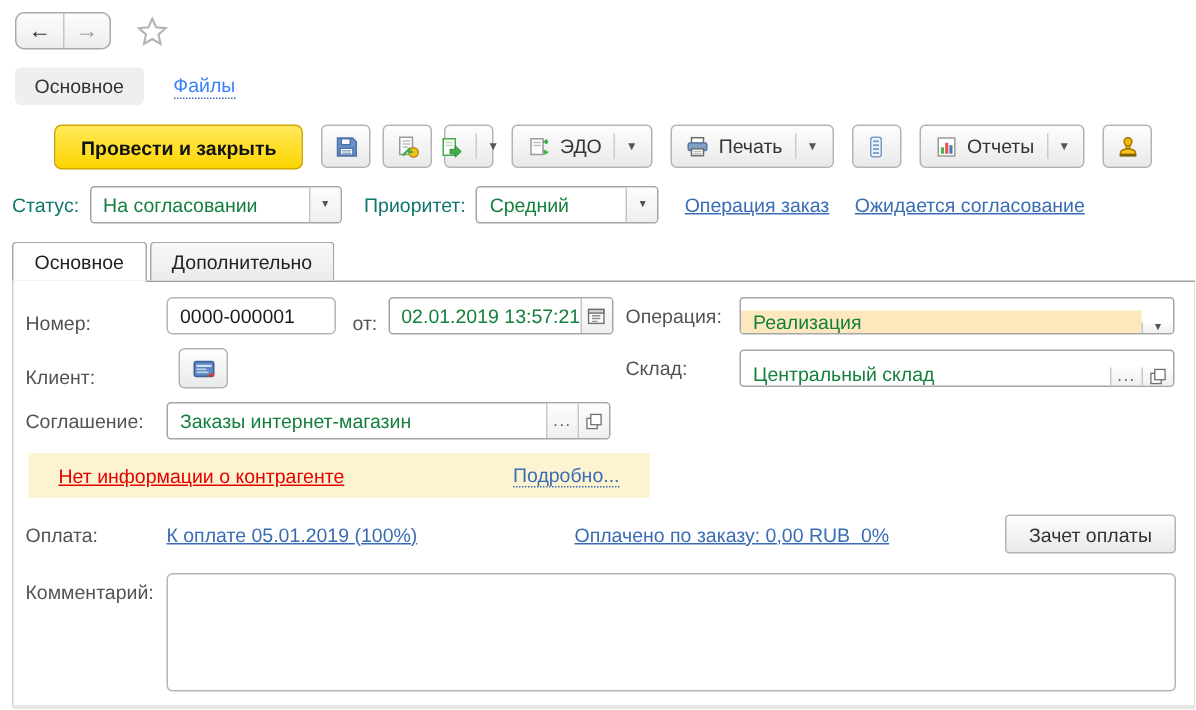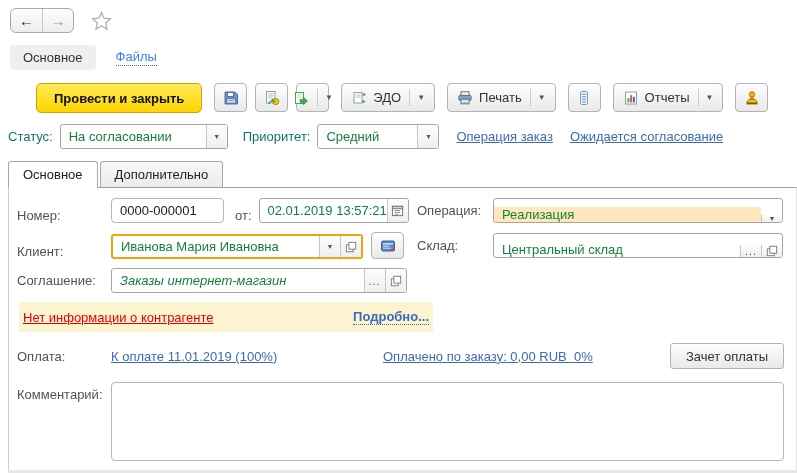--- a/index.html
+++ b/index.html
@@ -55,26 +55,26 @@
   .rlabel { width:76px; flex:none; color:#535353; }
   .grow { flex:1; margin-right:5px;align-items:flex-end; }
   .field { height:25px; border:1px solid #b5b5b5; border-radius:4px; background:#fff; display:flex; align-items:center; padding:0 8px; }
   .w112 { width:113px; }
   .datlbl { color:#535353; margin:0 7px 0 11px; }
   .w150 { width:150px; }
   .opval { background:#fce8bc; }
   .focusring { border:2px solid #eda612; }
   .w252 { width:252px; }
   .cardbtn { margin-left:8px; width:33px; height:27px; }
-  .w296 { width:296px;font-style:italic; }
-
-  
-  .banner { width:414px; background:#fcf4d1; display:flex; align-items:center; justify-content:space-between; padding:7px 4px; margin:2px 0 11px 2px; }
+  .w296 { width:296px; }
+
+  
+  .banner { width:414px; background:#fcf4d1; display:flex; align-items:center; justify-content:space-between; padding:7px 20px; margin:2px 0 11px 2px; }
   .redlink { color:#e60000; text-decoration:underline; cursor:pointer; }
-  .dotted { text-decoration:none; border-bottom:1px dotted #3a6cb5; color:#3a6cb5; cursor:pointer;font-weight:bold; }
+  .dotted { text-decoration:none; border-bottom:1px dotted #3a6cb5; color:#3a6cb5; cursor:pointer; }
 
   .offsetbtn { margin-left:auto; margin-right:4px; height:26px; padding:0 15px; background:linear-gradient(#fdfdfd,#e9e9e9); border:1px solid #b3b3b3; border-radius:3px; font-family:inherit; font-size:13px; color:#333; cursor:pointer; }
 
   .comment { flex:1; height:79px; margin-right:4px; border:1px solid #b5b5b5; border-radius:4px; resize:none; font-family:inherit; font-size:13px; padding:4px 7px; outline:none; }
 
   .bottomstrip { height:11px; background:#e7e7e7; margin-left:8px; }
 
   svg { display:block; }
 </style>
 </head>
@@ -245,30 +245,20 @@
       <span class="rlabel">Операция:</span>
       <div class="combo grow">
         <span class="val opval">Реализация</span>
         <span class="cseg" style="font-size:7px;">▼</span>
       </div>
     </div>
 
     <div class="frow">
       <div class="lcol">
         <span class="flabel">Клиент:</span>
-        <div class="combo focusring w252">
-          <span class="val">Иванова Мария Ивановна</span>
-          <span class="cseg" style="font-size:7px;">▼</span>
-          <span class="cseg">
-              <svg width="12" height="12" viewBox="0 0 14 14">
-                <rect x="1.5" y="4.5" width="8" height="8" fill="#fff" stroke="#6f6f6f"></rect>
-                <rect x="4.5" y="1.5" width="8" height="8" fill="#fff" stroke="#6f6f6f"></rect>
-              </svg>
-            </span>
-        </div>
         <button class="tbtn icononly cardbtn">
           <span>
               <svg width="16" height="16" viewBox="0 0 16 16">
                 <rect x="1.5" y="3" width="13" height="10" rx="1.5" fill="#5b87c5" stroke="#3c6295"></rect>
                 <rect x="3" y="5.2" width="10" height="1.4" fill="#dce7f5"></rect>
                 <rect x="3" y="7.6" width="6.5" height="1.2" fill="#bcd0ea"></rect>
                 <rect x="3" y="9.6" width="8" height="1.2" fill="#bcd0ea"></rect>
                 <path d="M9.5 13 L14.5 13 L14.5 10.2 Z" fill="#d23b2f"></path>
               </svg>
             </span>
@@ -302,21 +292,21 @@
     </div>
 
     <div class="banner">
       <a class="redlink">Нет информации о контрагенте</a>
       <a class="dotted">Подробно...</a>
     </div>
 
     <div class="frow" style="margin-bottom:13px;">
       <div class="lcol pay">
         <span class="flabel">Оплата:</span>
-        <a class="link">К оплате 11.01.2019 (100%)</a>
+        <a class="link">К оплате 05.01.2019 (100%)</a>
       </div>
       <a class="link">Оплачено по заказу: 0,00 RUB&nbsp;&nbsp;0%</a>
       <button class="offsetbtn">Зачет оплаты</button>
     </div>
 
     <div class="frow top">
       <span class="flabel" style="padding-top:5px;">Комментарий:</span>
       <textarea class="comment" style=""></textarea>
     </div>
 

